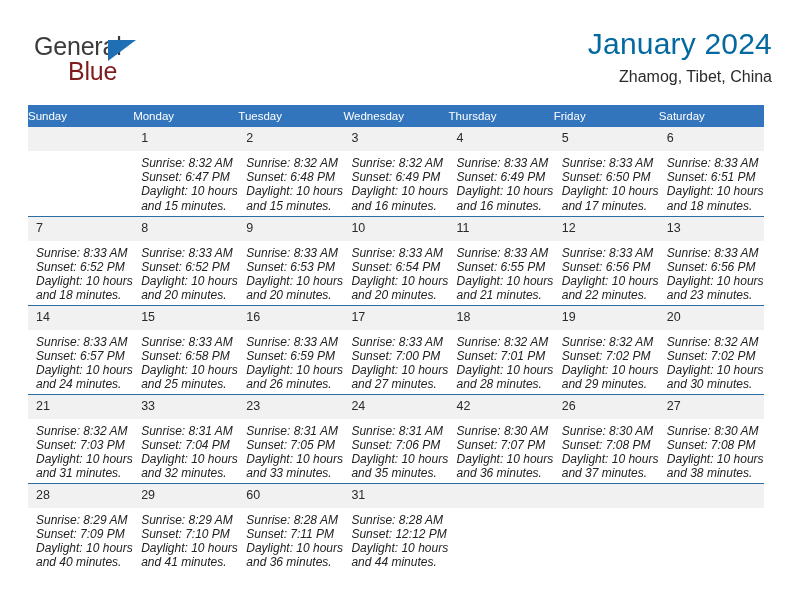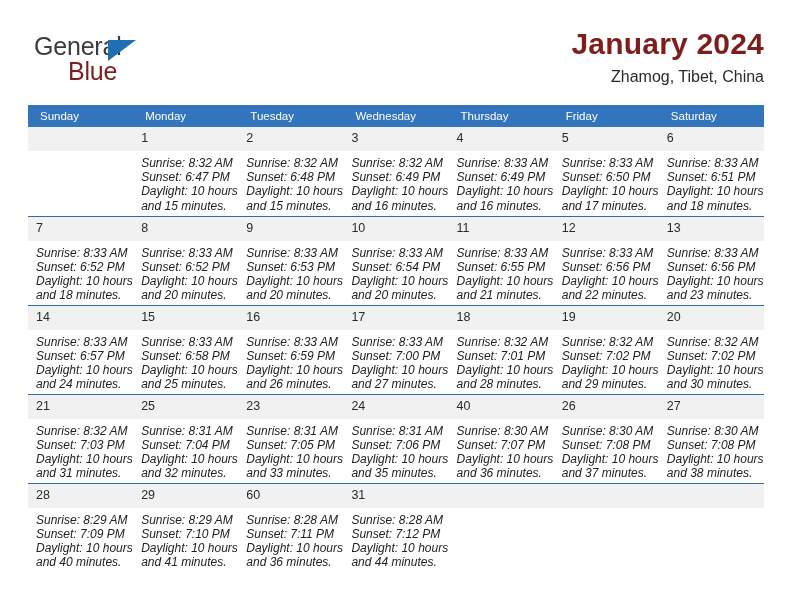--- a/index.html
+++ b/index.html
@@ -16,21 +16,21 @@
     height: 612px;
     background: #ffffff;
     overflow: hidden;
   }
 
   
   .top {
     position: absolute;
     left: 28px;
     top: 26px;
-    right: 28px;
+    right: 20px;
     height: 72px;
   }
   .logo {
     position: absolute;
     left: 6px;
     top: 6px;
     width: 180px;
     height: 62px;
   }
   .logo-general {
@@ -61,22 +61,22 @@
   }
 
   .title-block {
     position: absolute;
     right: 0;
     top: 0;
     text-align: right;
   }
   .cal-title {
     font-size: 30px;
-    font-weight: bold;
-    color: #7f1d1d;
+    font-weight: normal;
+    color: #0369a1;
     line-height: 36px;
     letter-spacing: 0.2px;
   }
   .cal-sub {
     font-size: 16px;
     color: #2b2b2b;
     line-height: 22px;
     margin-top: 4px;
   }
 
@@ -88,21 +88,21 @@
     width: 736px;
     border-collapse: collapse;
     table-layout: fixed;
   }
   .cal th {
     background: #3275bc;
     color: #ffffff;
     font-size: 11.5px;
     font-weight: normal;
     text-align: left;
-    padding: 5px 0 5px 12px;
+    padding: 5px 0 5px 0;
     height: 21px;
     line-height: 12px;
   }
   .cal td {
     vertical-align: top;
     padding: 0;
     height: 89px;
     border-top: 1px solid #2e6da4;
     background: #ffffff;
   }
@@ -352,21 +352,21 @@
           <td>
             <span class="daynum">21</span>
             <div class="info">
               <div>Sunrise: 8:32 AM</div>
               <div>Sunset: 7:03 PM</div>
               <div>Daylight: 10 hours</div>
               <div>and 31 minutes.</div>
             </div>
           </td>
           <td>
-            <span class="daynum">25</span>
+            <span class="daynum">33</span>
             <div class="info">
               <div>Sunrise: 8:31 AM</div>
               <div>Sunset: 7:04 PM</div>
               <div>Daylight: 10 hours</div>
               <div>and 32 minutes.</div>
             </div>
           </td>
           <td>
             <span class="daynum">23</span>
             <div class="info">
@@ -379,21 +379,21 @@
           <td>
             <span class="daynum">24</span>
             <div class="info">
               <div>Sunrise: 8:31 AM</div>
               <div>Sunset: 7:06 PM</div>
               <div>Daylight: 10 hours</div>
               <div>and 35 minutes.</div>
             </div>
           </td>
           <td>
-            <span class="daynum">40</span>
+            <span class="daynum">42</span>
             <div class="info">
               <div>Sunrise: 8:30 AM</div>
               <div>Sunset: 7:07 PM</div>
               <div>Daylight: 10 hours</div>
               <div>and 36 minutes.</div>
             </div>
           </td>
           <td>
             <span class="daynum">26</span>
             <div class="info">
@@ -438,21 +438,21 @@
               <div>Sunrise: 8:28 AM</div>
               <div>Sunset: 7:11 PM</div>
               <div>Daylight: 10 hours</div>
               <div>and 36 minutes.</div>
             </div>
           </td>
           <td>
             <span class="daynum">31</span>
             <div class="info">
               <div>Sunrise: 8:28 AM</div>
-              <div>Sunset: 7:12 PM</div>
+              <div>Sunset: 12:12 PM</div>
               <div>Daylight: 10 hours</div>
               <div>and 44 minutes.</div>
             </div>
           </td>
           <td>
             <span class="daynum empty"></span>
           </td>
           <td>
             <span class="daynum empty"></span>
           </td>

